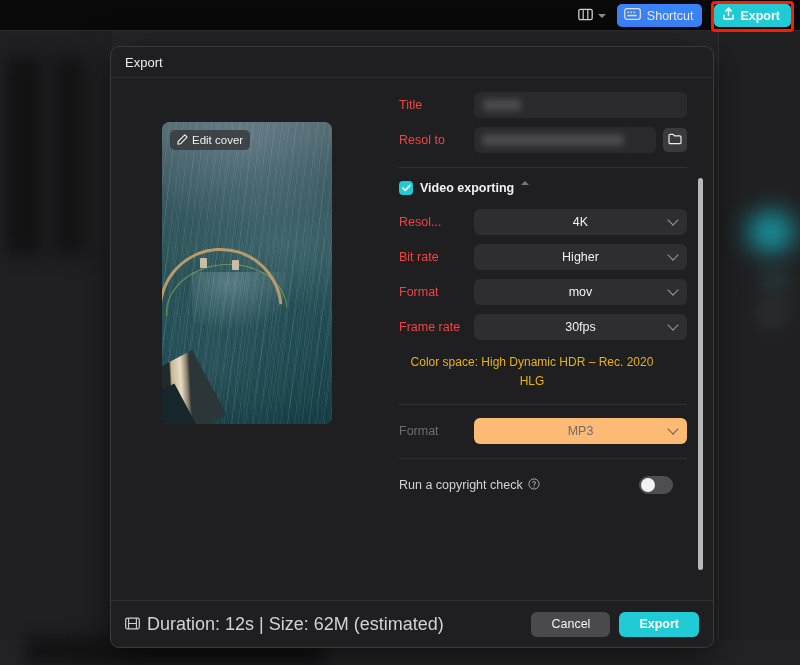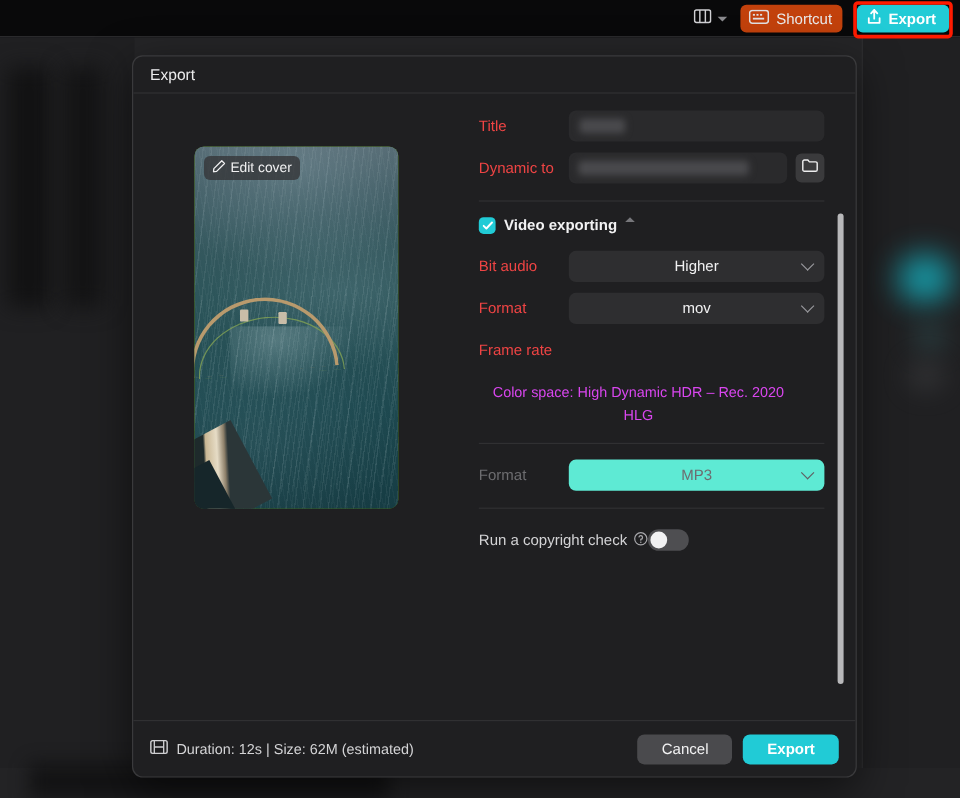--- a/index.html
+++ b/index.html
@@ -128,21 +128,21 @@
     border-left: 4px solid transparent;
     border-right: 4px solid transparent;
     border-top: 4px solid #8a8a8e;
   }
   .shortcut-btn {
     display: flex;
     align-items: center;
     gap: 6px;
     height: 23px;
     padding: 0 9px 0 7px;
-    background: #c2410c;
+    background: #3b82f6;
     border-radius: 5px;
     color: #e9e9ea;
     font-size: 12.5px;
     cursor: pointer;
   }
   .export-top-wrap {
     position: relative;
     padding: 3px;
   }
   .export-top-btn {
@@ -199,21 +199,21 @@
     width: 272px;
     display: flex;
     justify-content: center;
     padding-top: 30px;
   }
   .cover {
     position: relative;
     width: 170px; height: 302px;
     border-radius: 8px;
     overflow: hidden;
-    background: #4d7c0f;
+    background: #0f766e;
   }
   .ocean {
     position: absolute;
     inset: 0;
     background:
       radial-gradient(ellipse 120% 46% at 48% 6%, rgba(150,175,185,.32), rgba(0,0,0,0) 62%),
       radial-gradient(ellipse 90% 30% at 72% 40%, rgba(140,170,180,.17), rgba(0,0,0,0) 70%),
       radial-gradient(ellipse 100% 40% at 30% 82%, rgba(120,155,165,.13), rgba(0,0,0,0) 70%),
       linear-gradient(to bottom,
         #50656e 0%,
@@ -413,42 +413,43 @@
     background: #2e2e30;
     border-radius: 6px;
     display: flex;
     align-items: center;
     justify-content: center;
     position: relative;
     color: #f0f0f1;
     font-size: 12.5px;
     cursor: pointer;
   }
-  .select.dim { color: #6d6d70; background: #5eead4; }
+  .select.dim { color: #6d6d70; background: #fdba74; }
   .sel-caret {
     position: absolute;
     right: 10px;
     width: 8px; height: 8px;
     border-right: 1.6px solid #98989c;
     border-bottom: 1.6px solid #98989c;
     transform: translateY(-2px) rotate(45deg);
   }
   .select.dim .sel-caret { border-color: #606063; }
 
   .colorspace {
-    color: #d946ef;
+    color: #eab308;
     font-size: 12px;
     line-height: 1.55;
     text-align: center;
     padding: 4px 22px 0 0;
   }
 
   .toggle-row {
     display: flex;
     align-items: center;
+    justify-content: space-between;
     height: 26px;
     padding-right: 14px;
   }
   .toggle-label {
     display: flex;
     align-items: center;
     gap: 5px;
     color: #d3d3d5;
     font-size: 12.5px;
   }
@@ -476,21 +477,21 @@
     display: flex;
     align-items: center;
     justify-content: space-between;
     padding: 0 14px 0 14px;
   }
   .meta {
     display: flex;
     align-items: center;
     gap: 7px;
     color: #d3d3d5;
-    font-size: 12px;
+    font-size: 18px;
   }
   .footer-btns { display: flex; gap: 9px; }
   .btn {
     height: 25px;
     padding: 0 20px;
     border-radius: 6px;
     display: flex; align-items: center; justify-content: center;
     font-size: 12.5px;
     cursor: pointer;
   }
@@ -594,21 +595,21 @@
           </div>
 
           <div class="row">
             <div class="row-label">Title</div>
             <div class="field">
               <div class="redact short"></div>
             </div>
           </div>
 
           <div class="row">
-            <div class="row-label">Dynamic to</div>
+            <div class="row-label">Resol to</div>
             <div class="field-with-btn">
               <div class="field">
                 <div class="redact long"></div>
               </div>
               <div class="folder-btn">
                 <span>
                   <svg width="14" height="12" viewBox="0 0 14 12">
                     <path d="M1 2.6 A1.3 1.3 0 0 1 2.3 1.3 L5.2 1.3 L6.5 2.9 L11.7 2.9 A1.3 1.3 0 0 1 13 4.2 L13 9.4 A1.3 1.3 0 0 1 11.7 10.7 L2.3 10.7 A1.3 1.3 0 0 1 1 9.4 Z" fill="none" stroke="#ededee" stroke-width="1.2" stroke-linejoin="round"></path>
                   </svg>
                 </span>
@@ -621,40 +622,51 @@
           <div class="section-head">
             <div class="cbx on">
               <svg width="9" height="8" viewBox="0 0 9 8">
                 <path d="M1 4.2 L3.3 6.4 L8 1.4" fill="none" stroke="#ffffff" stroke-width="1.6" stroke-linecap="round" stroke-linejoin="round"></path>
               </svg>
             </div>
             <span class="section-title">Video exporting</span>
             <span class="caret-up"></span>
           </div>
 
-
           <div class="row">
-            <div class="row-label">Bit audio</div>
+            <div class="row-label">Resol...</div>
+            <div class="select">
+              <span>4K</span>
+              <span class="sel-caret"></span>
+            </div>
+          </div>
+
+          <div class="row">
+            <div class="row-label">Bit rate</div>
             <div class="select">
               <span>Higher</span>
               <span class="sel-caret"></span>
             </div>
           </div>
 
 
           <div class="row">
             <div class="row-label">Format</div>
             <div class="select">
               <span>mov</span>
               <span class="sel-caret"></span>
             </div>
           </div>
 
           <div class="row">
             <div class="row-label">Frame rate</div>
+            <div class="select">
+              <span>30fps</span>
+              <span class="sel-caret"></span>
+            </div>
           </div>
 
           <div class="colorspace">Color space: High Dynamic HDR – Rec. 2020 HLG</div>
 
           <div class="divider"></div>
 
 
           <div class="row">
             <div class="row-label dim">Format</div>
             <div class="select dim">

